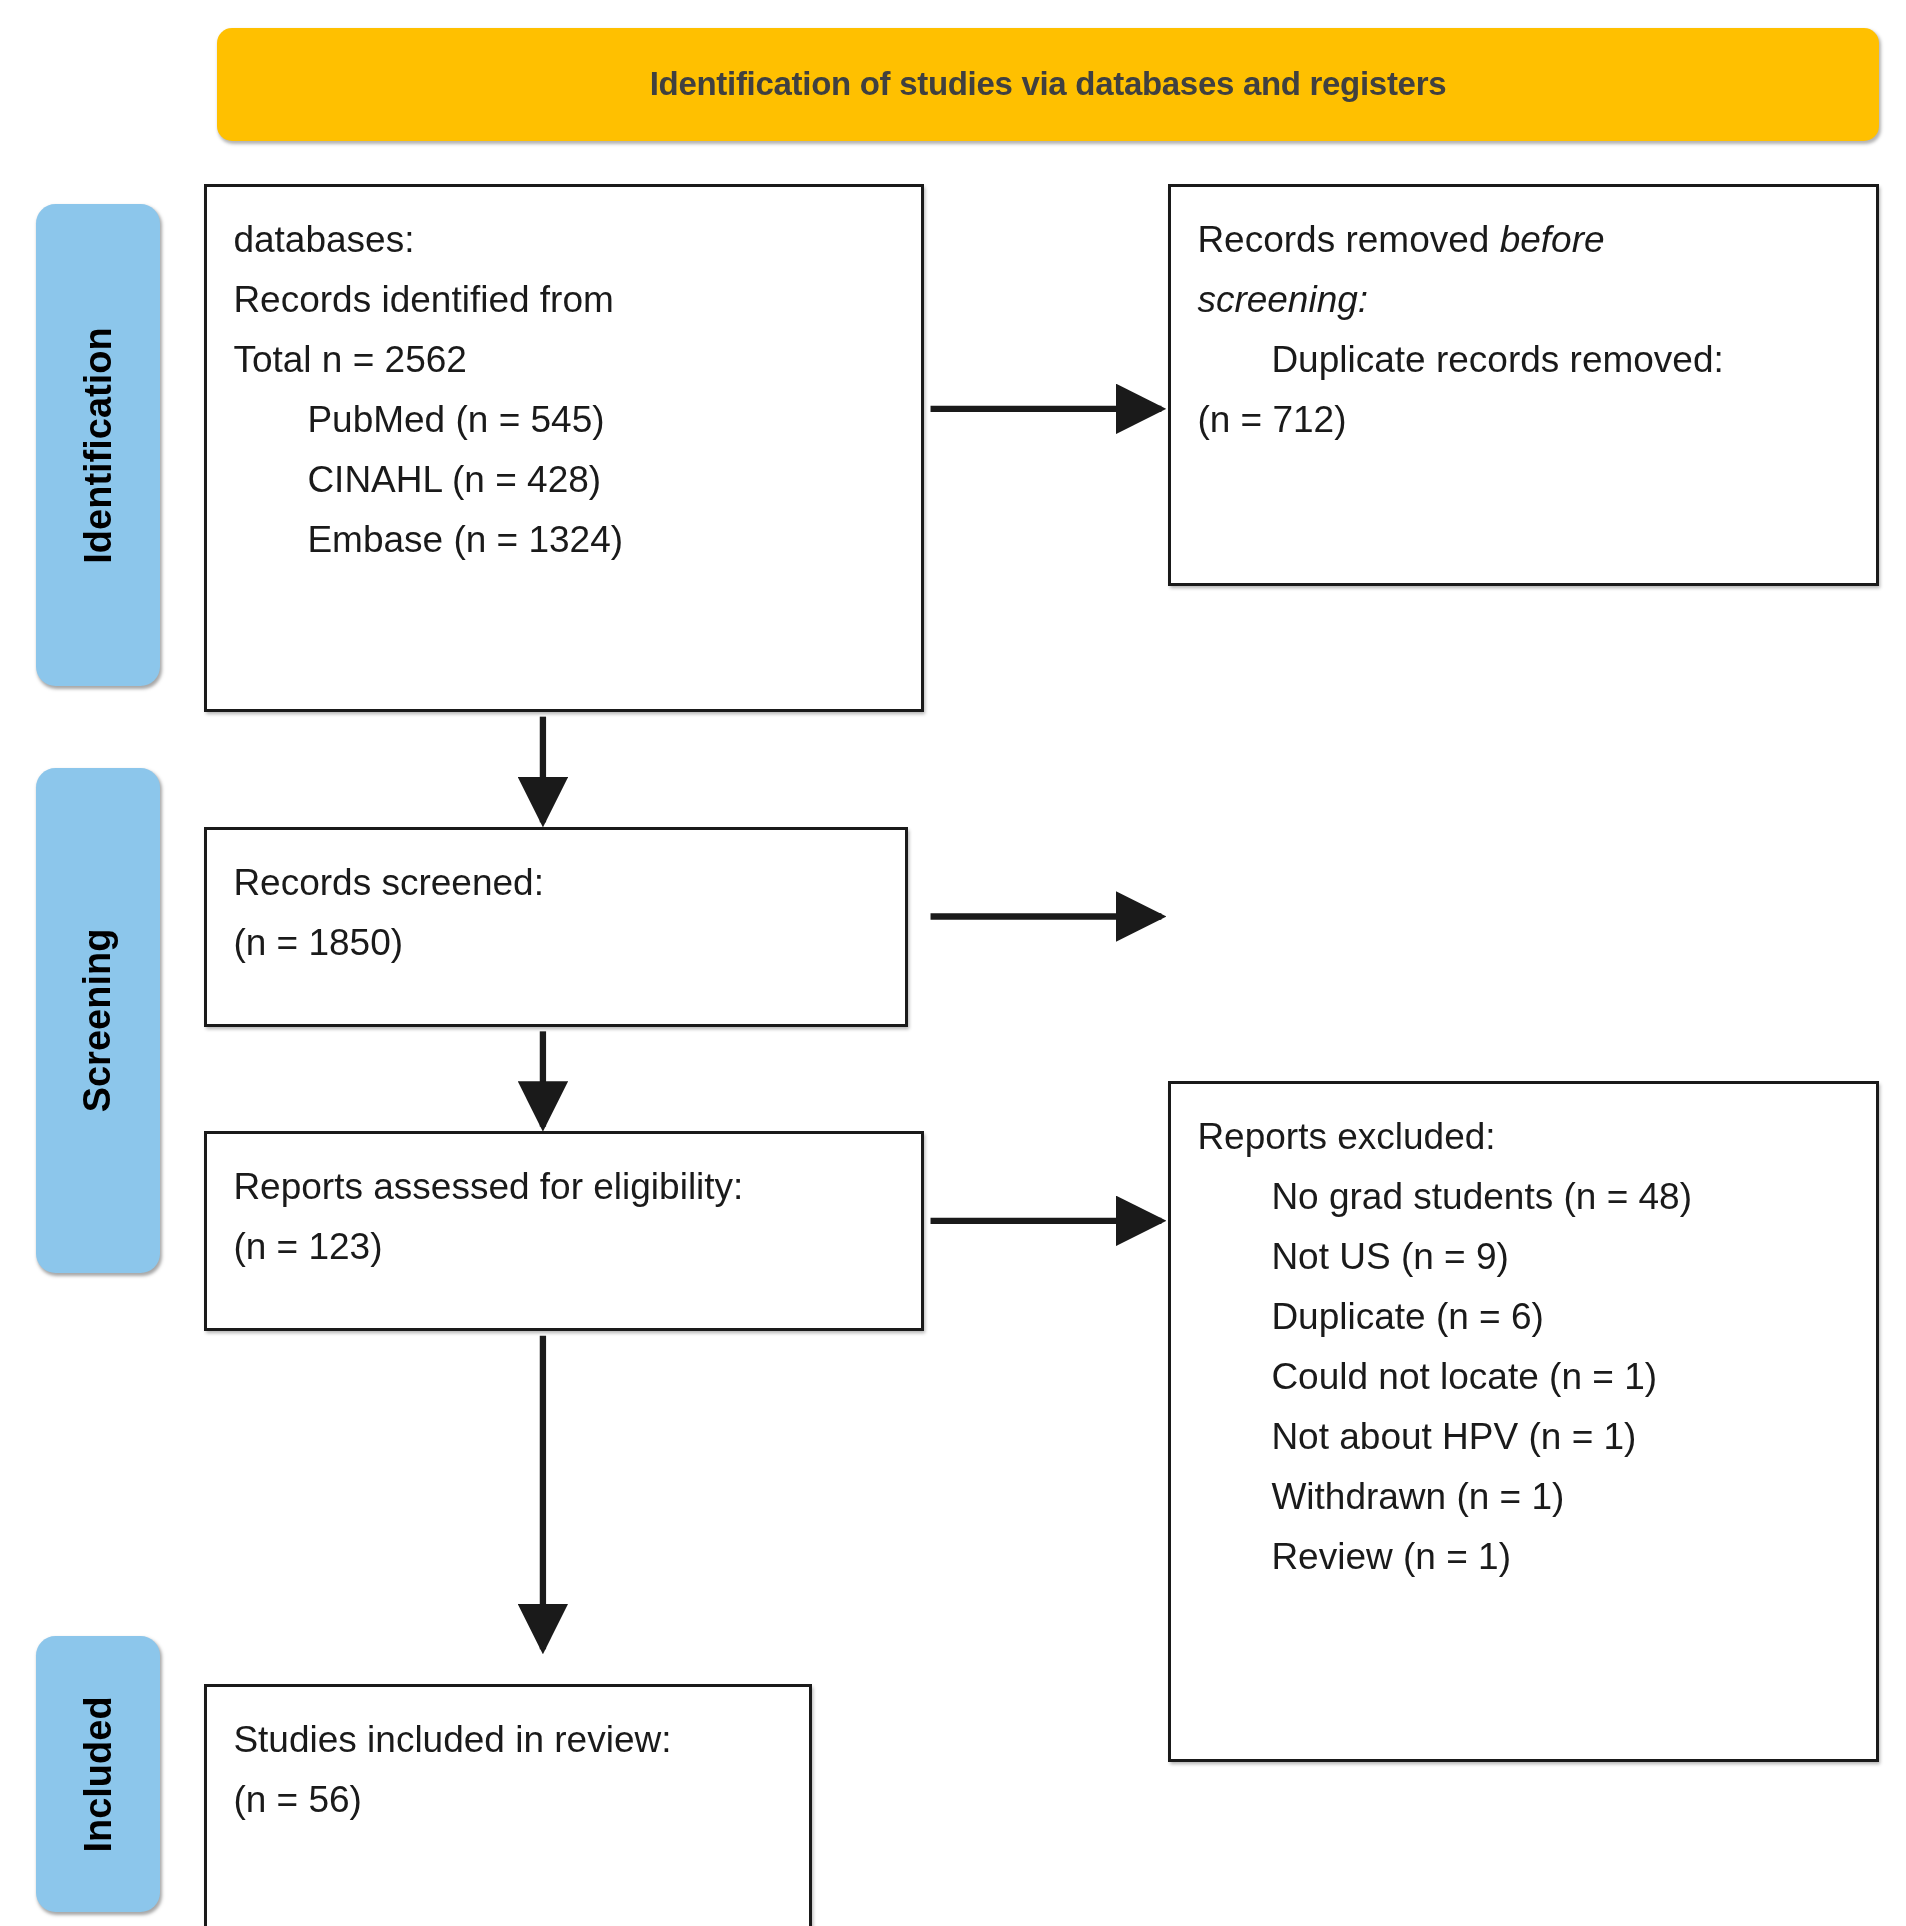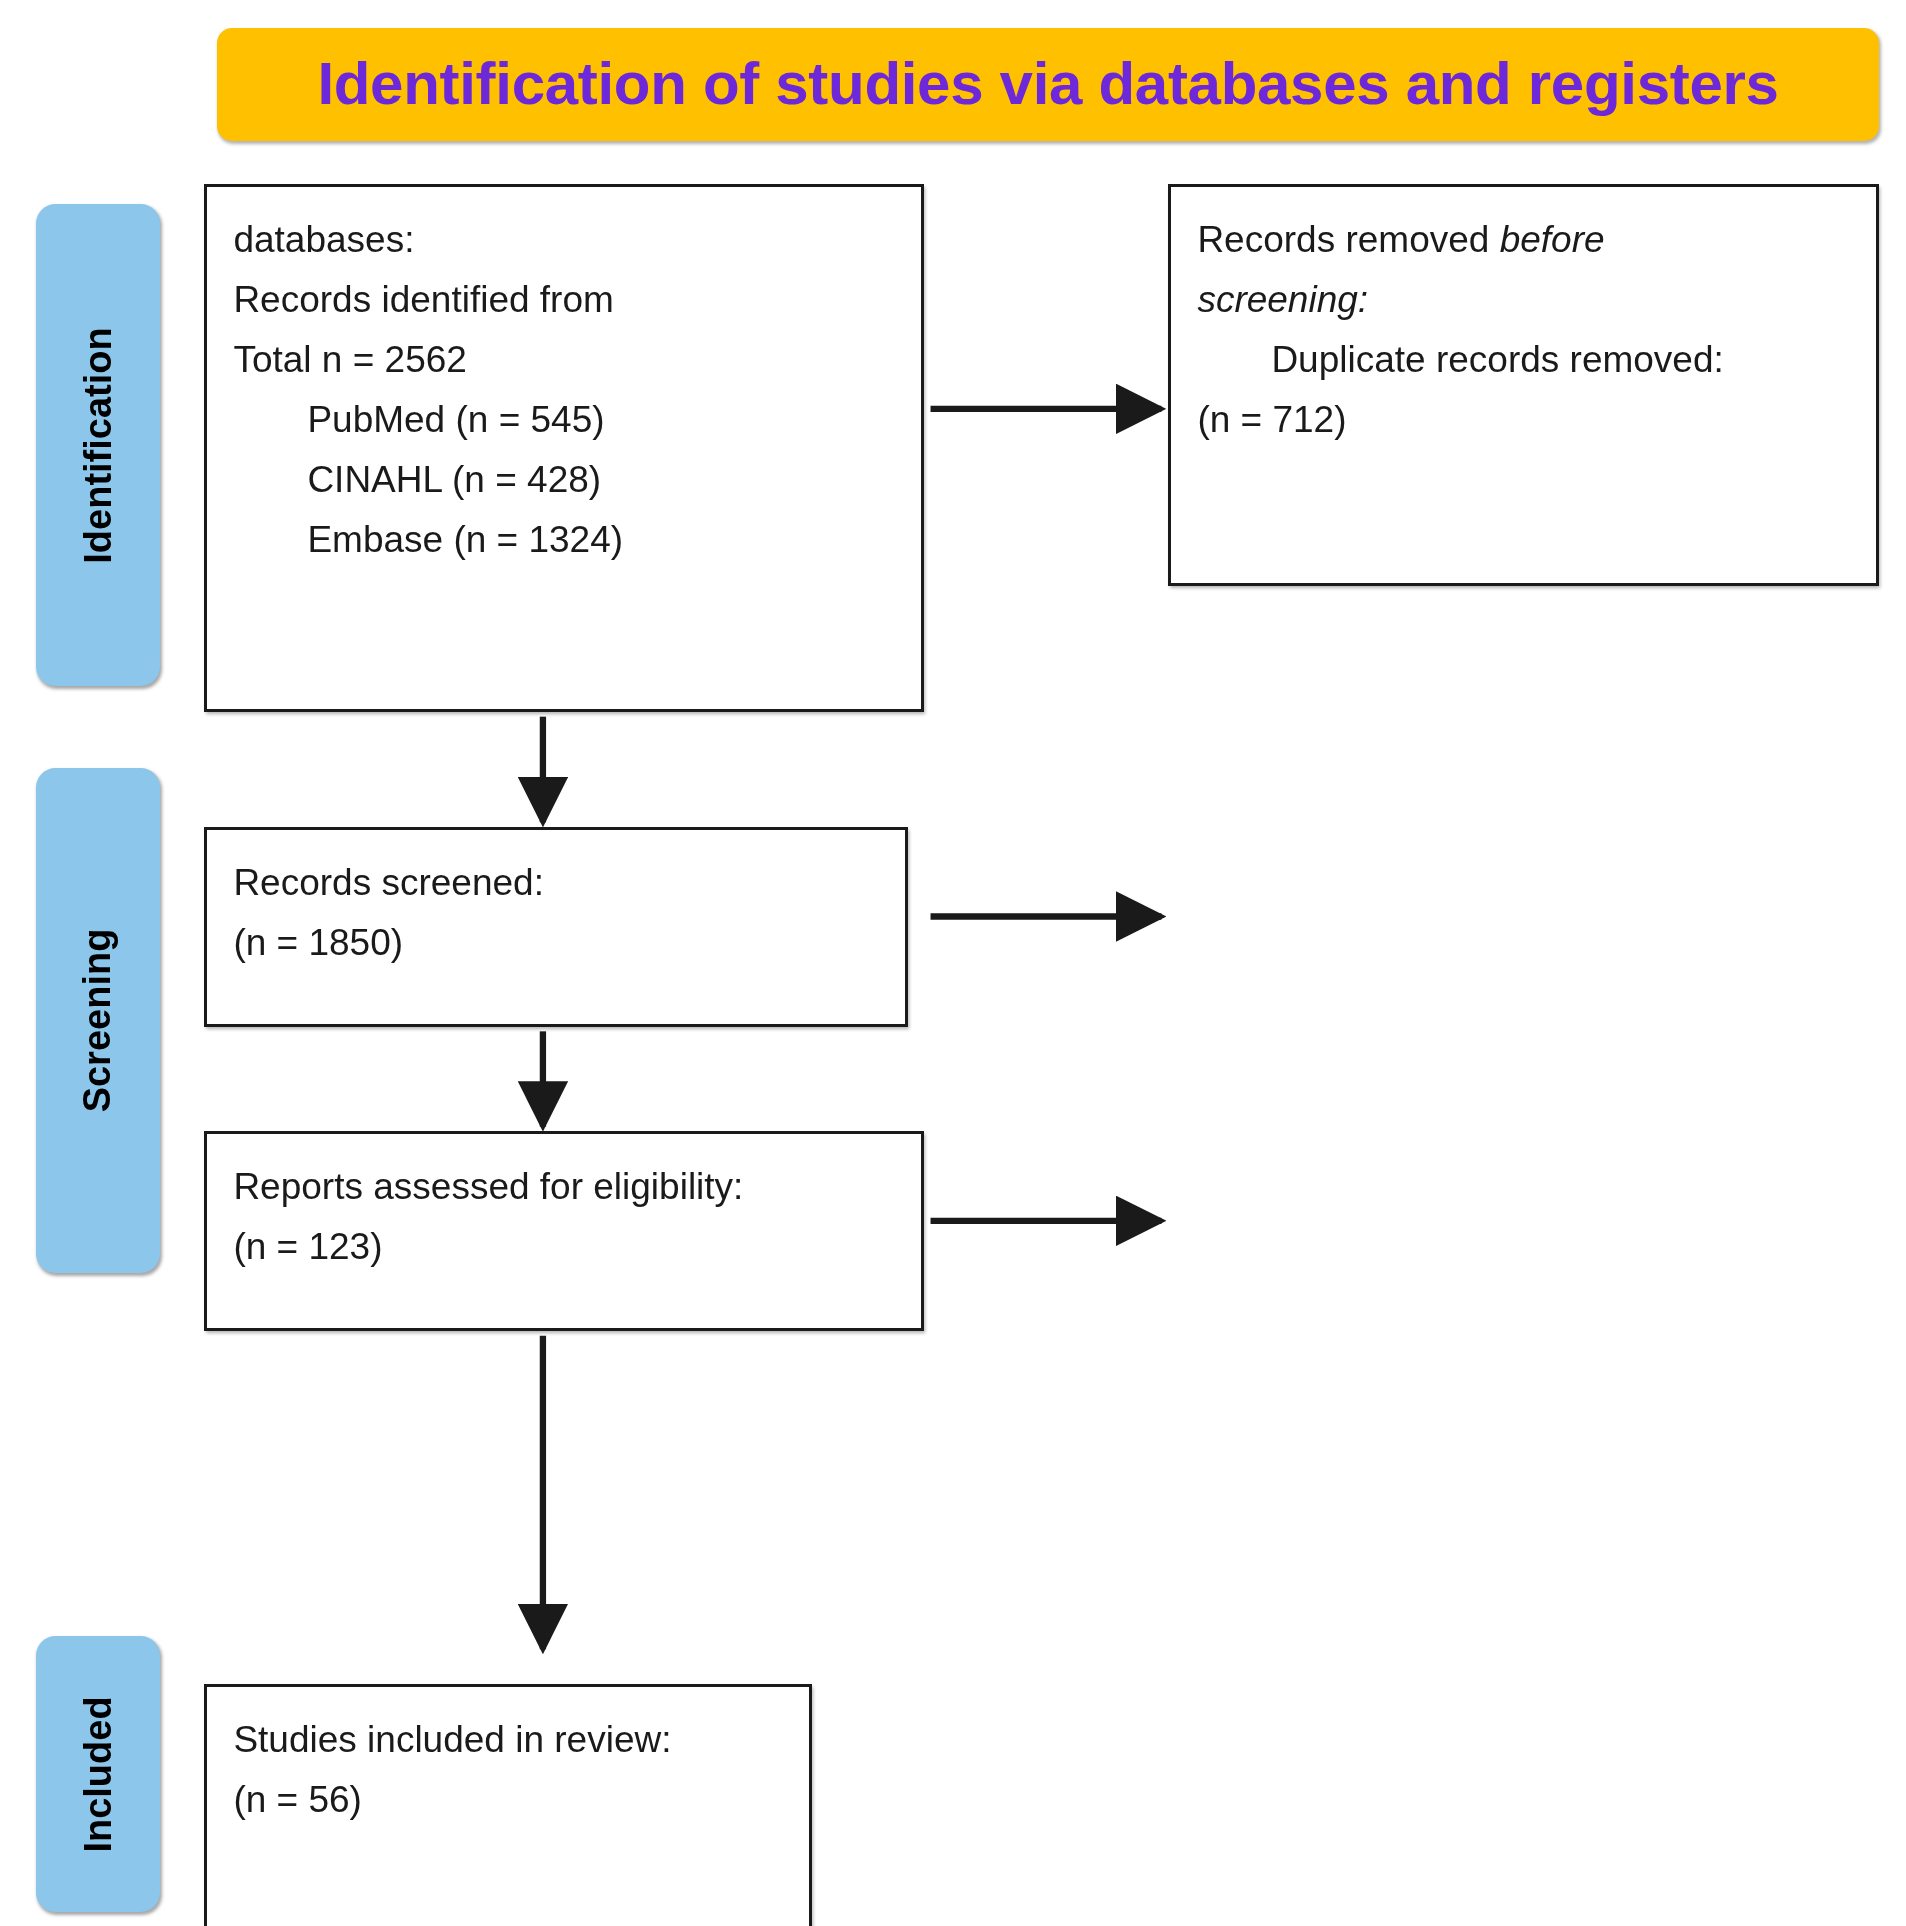--- a/index.html
+++ b/index.html
@@ -29,23 +29,23 @@
     height: 113px;
     background: #FFC000;
     border-radius: 15px;
     box-shadow: 1.7px 2.3px 3.4px rgba(0,0,0,0.30);
     display: flex;
     align-items: center;
     justify-content: center;
     box-sizing: border-box;
   }
   .header-title {
-    font-size: 60px;
+    font-size: 33px;
     font-weight: bold;
-    color: #6d28d9;
+    color: #404040;
     letter-spacing: -0.3px;
     text-align: center;
     line-height: 1.1;
   }
 
   
   .stage-label {
     position: absolute;
     background: #8CC6EB;
     border-radius: 19.5px;
@@ -141,20 +141,30 @@
     <div class="line">Records screened:</div>
     <div class="line">(n = 1850)</div>
   </div>
 
 
   <div class="flow-box" id="box-eligibility">
     <div class="line">Reports assessed for eligibility:</div>
     <div class="line">(n = 123)</div>
   </div>
 
+  <div class="flow-box" id="box-rep-excluded">
+    <div class="line">Reports excluded:</div>
+    <div class="line indent">No grad students (n = 48)</div>
+    <div class="line indent">Not US (n = 9)</div>
+    <div class="line indent">Duplicate (n = 6)</div>
+    <div class="line indent">Could not locate (n = 1)</div>
+    <div class="line indent">Not about HPV (n = 1)</div>
+    <div class="line indent">Withdrawn (n = 1)</div>
+    <div class="line indent">Review (n = 1)</div>
+  </div>
 
   <div class="flow-box" id="box-included">
     <div class="line">Studies included in review:</div>
     <div class="line">(n = 56)</div>
   </div>
 
   <svg id="connectors" viewBox="0 0 3320 3354">
     <defs>
       <marker id="arrowhead" markerWidth="8" markerHeight="8" refX="7.2" refY="4" orient="auto" markerUnits="strokeWidth">
         <path d="M0,0 L8,4 L0,8 z" fill="#1a1a1a"></path>

